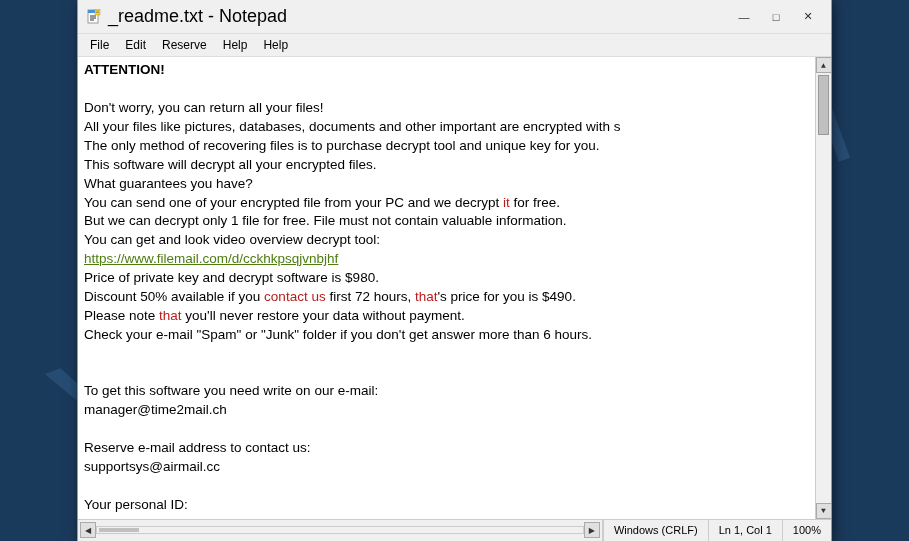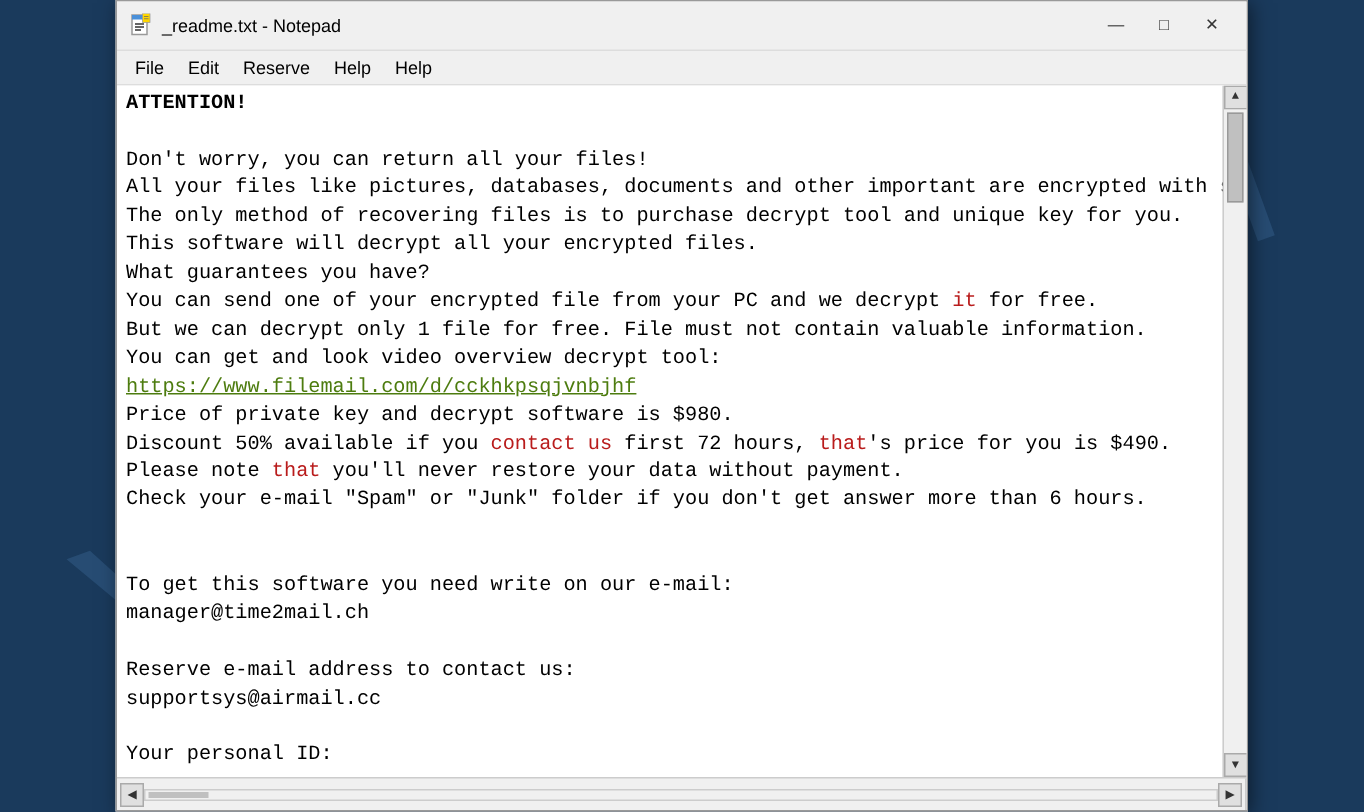--- a/index.html
+++ b/index.html
@@ -67,21 +67,21 @@
       display: flex;
       align-items: center;
       justify-content: center;
     }
     .titlebar-icon svg {
       width: 16px;
       height: 16px;
     }
     .titlebar-title {
       font-family: 'Segoe UI', Arial, sans-serif;
-      font-size: 12px;
+      font-size: 18px;
       color: #000;
     }
     .titlebar-controls {
       display: flex;
       gap: 2px;
     }
     .titlebar-btn {
       width: 30px;
       height: 20px;
       background: transparent;
@@ -115,21 +115,21 @@
     .text-container {
       background: #fff;
       flex: 1;
       overflow: hidden;
       position: relative;
       display: flex;
     }
     .text-area {
       flex: 1;
       padding: 4px 6px;
-      font-family: Liberation Mono, monospace;
+      font-family: Liberation Sans, sans-serif;
       font-size: 13.5px;
       line-height: 1.4;
       color: #000;
       overflow: hidden;
       white-space: pre;
       position: relative;
     }
 
     
     .scrollbar-v {
@@ -310,14 +310,25 @@
   </div>
 
   <div class="statusbar">
     <div class="statusbar-scrollbar-h">
       <div class="scrollbar-h-arrow">◀</div>
       <div class="scrollbar-h-track">
         <div class="scrollbar-h-thumb"></div>
       </div>
       <div class="scrollbar-h-arrow">▶</div>
     </div>
+    <div class="statusbar-sections">
+      <div class="statusbar-section">
+        <span>Windows (CRLF)</span>
+      </div>
+      <div class="statusbar-section">
+        <span>Ln 1, Col 1</span>
+      </div>
+      <div class="statusbar-section">
+        <span>100%</span>
+      </div>
+    </div>
   </div>
 </div>
 
 </body></html>

